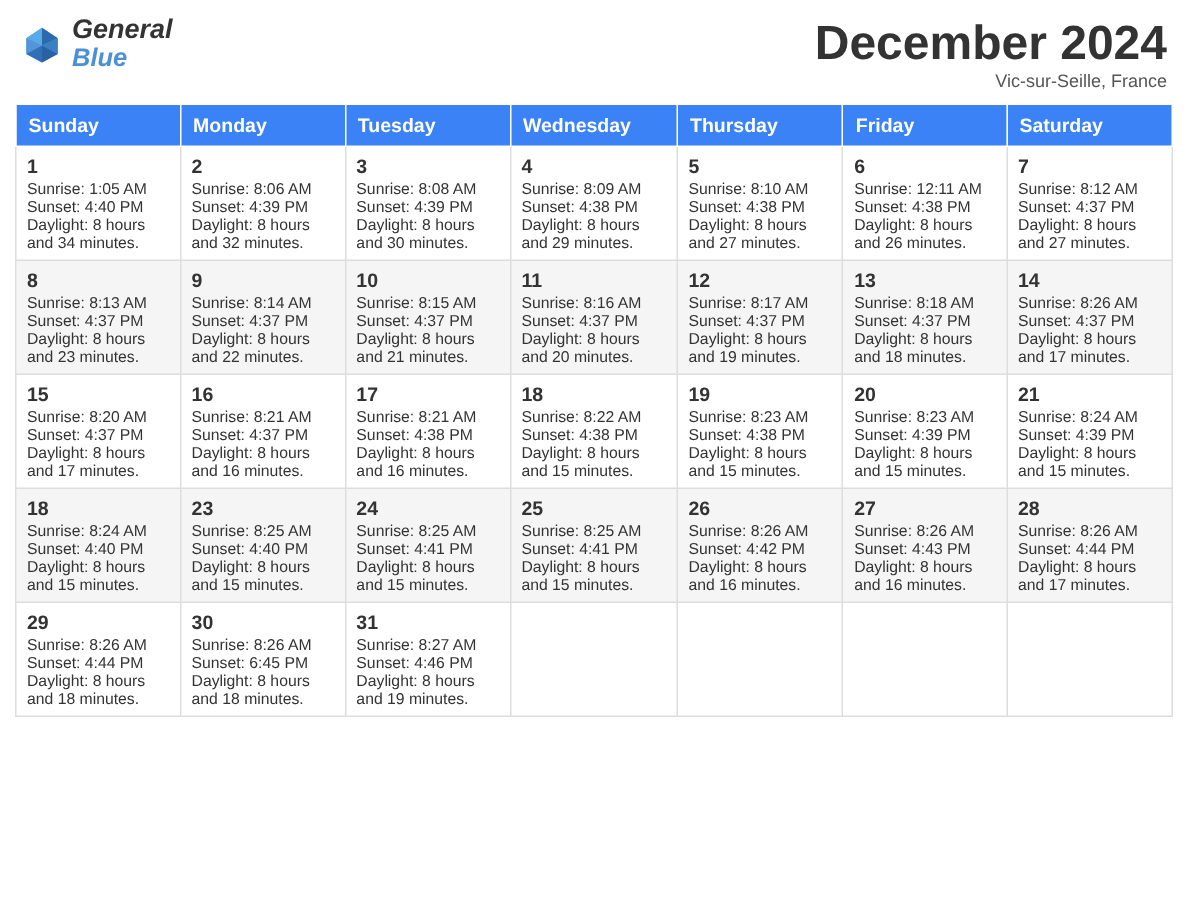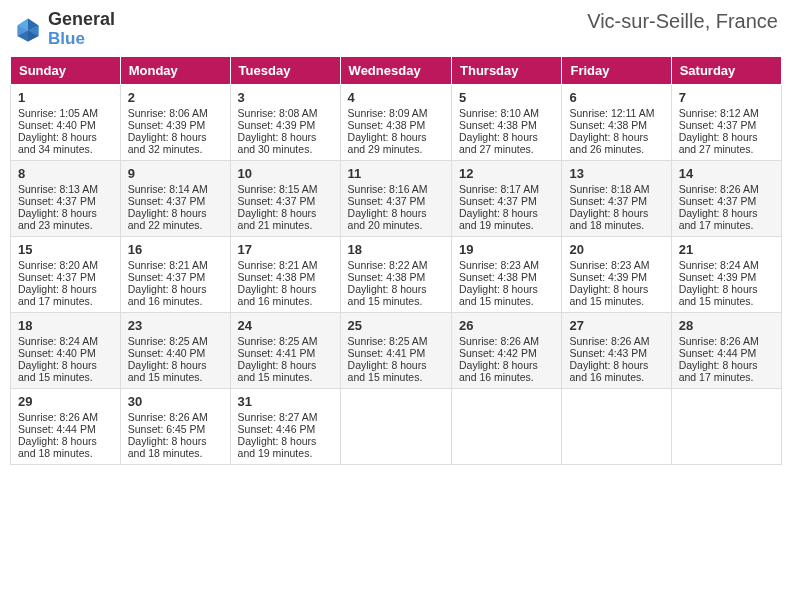--- a/index.html
+++ b/index.html
@@ -19,43 +19,44 @@
     }
     .logo {
       display: flex;
       align-items: center;
       gap: 6px;
     }
     .logo-text {
       display: flex;
       flex-direction: column;
       line-height: 1.1;
+      font-style: italic;
     }
     .logo-icon {
       width: 28px;
       height: 28px;
     }
     .title-area {
       text-align: right;
     }
     .month-title {
       font-size: 32px;
       font-weight: bold;
       color: #333;
     }
     .location {
-      font-size: 20px;
+      font-size: 12px;
       color: #555;
     }
     .calendar {
       width: 100%;
       border-collapse: collapse;
     }
     .calendar th {
-      background: #be185d;
+      background: #3b82f6;
       color: #fff;
       text-align: left;
       padding: 6px 8px;
       font-size: 13px;
       font-weight: bold;
       border: 1px solid #fff;
     }
     .calendar td {
       vertical-align: top;
       padding: 5px 7px;
@@ -89,20 +90,21 @@
       <polygon points="20,22 5,30 5,15" fill="#4a90d9" opacity="0.7"></polygon>
       <polygon points="20,22 20,38 5,30" fill="#3070b4"></polygon>
       <polygon points="20,22 35,30 20,38" fill="#2a60a4"></polygon>
     </svg>
     <div class="logo-text">
       <span style="font-size:18px;font-weight:bold;color:#333;">General</span>
       <span style="font-size:17px;font-weight:bold;color:#4a90d9;">Blue</span>
     </div>
   </div>
   <div class="title-area">
+    <div class="month-title">December 2024</div>
     <div class="location">Vic-sur-Seille, France</div>
   </div>
 </div>
 
 <table class="calendar">
   <thead>
     <tr>
     <th>Sunday</th>
         <th>Monday</th>
         <th>Tuesday</th>

